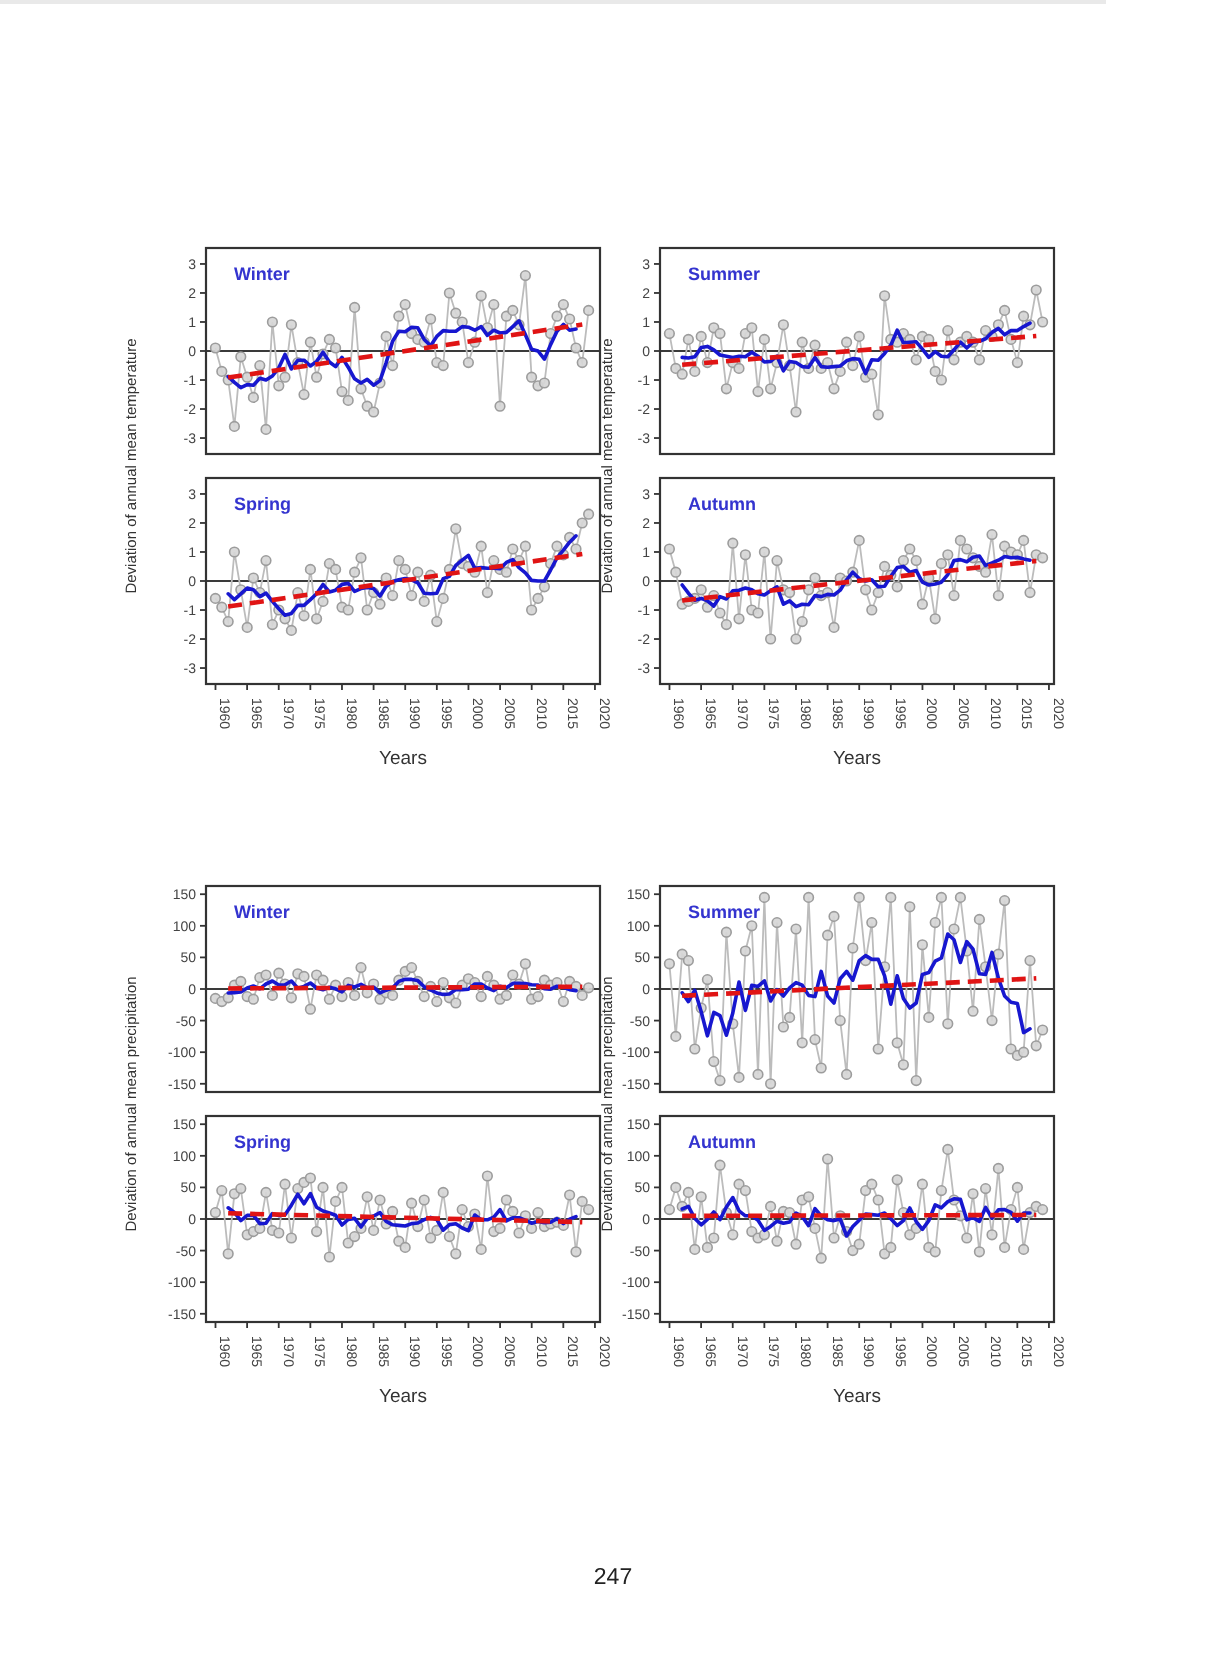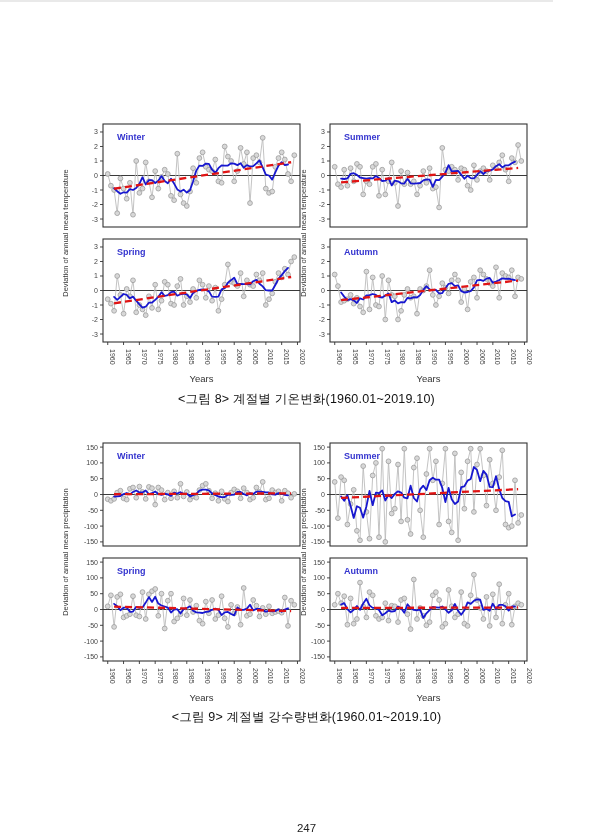--- a/index.html
+++ b/index.html
@@ -3,21 +3,21 @@
 <meta charset="utf-8">
 <style>
   html,body{margin:0;padding:0;background:#ffffff;}
   .page{position:relative;width:553px;height:840px;background:#ffffff;overflow:hidden;
         font-family:"Liberation Sans","DejaVu Sans",sans-serif;}
   .scan-edge{position:absolute;top:0;left:0;width:613px;height:2px;background:#e9e9e9;}
   .fig{position:absolute;left:58px;margin:0;padding:0;}
   svg text{font-family:"Liberation Sans","DejaVu Sans",sans-serif;}
   .caption{position:absolute;left:0;width:613px;text-align:center;
            font-size:12.5px;color:#111;letter-spacing:0.2px;}
-  .page-number{position:absolute;top:822px;left:0;width:613px;text-align:center;
+  .page-number{position:absolute;top:783px;left:0;width:613px;text-align:center;
                font-size:11.5px;color:#222;}
 </style>
 </head>
 <body>
 
 <div class="page">
   <div class="scan-edge"></div>
 
   <figure class="fig" style="top:108px">
     <svg width="476" height="292" viewBox="0 0 476 292">
@@ -422,21 +422,20 @@
           <text x="453.1597110754416" y="241" font-size="7" fill="#444444" transform="rotate(90 453.1597110754416 241)">2015</text>
           <line x1="466.4703049759231" y1="234" x2="466.4703049759231" y2="237" stroke="#333333" stroke-width="0.9"></line>
           <text x="468.9703049759231" y="241" font-size="7" fill="#444444" transform="rotate(90 468.9703049759231 241)">2020</text>
           <text x="370.5" y="274" text-anchor="middle" font-size="9.5" fill="#333333">Years</text>
           <text x="286" y="147" font-size="9" font-weight="bold" fill="#3434cf">Autumn</text>
         </g>
         <text x="10" y="125" text-anchor="middle" font-size="7.5" fill="#333333" transform="rotate(-90 10 125)">Deviation of annual mean temperature</text>
         <text x="248" y="125" text-anchor="middle" font-size="7.5" fill="#333333" transform="rotate(-90 248 125)">Deviation of annual mean temperature</text>
       </svg>
   </figure>
-  <div class="caption" style="top:391px">&lt;그림 8&gt; 계절별 기온변화(1960.01~2019.10)</div>
 
   <figure class="fig" style="top:427px">
     <svg width="476" height="292" viewBox="0 0 476 292">
         <defs>
           <clipPath id="clip1_0">
             <rect x="45" y="16" width="197" height="103"></rect>
           </clipPath>
           <clipPath id="clip1_1">
             <rect x="272" y="16" width="197" height="103"></rect>
           </clipPath>
@@ -834,16 +833,15 @@
           <text x="453.1597110754416" y="241" font-size="7" fill="#444444" transform="rotate(90 453.1597110754416 241)">2015</text>
           <line x1="466.4703049759231" y1="234" x2="466.4703049759231" y2="237" stroke="#333333" stroke-width="0.9"></line>
           <text x="468.9703049759231" y="241" font-size="7" fill="#444444" transform="rotate(90 468.9703049759231 241)">2020</text>
           <text x="370.5" y="274" text-anchor="middle" font-size="9.5" fill="#333333">Years</text>
           <text x="286" y="147" font-size="9" font-weight="bold" fill="#3434cf">Autumn</text>
         </g>
         <text x="10" y="125" text-anchor="middle" font-size="7.5" fill="#333333" transform="rotate(-90 10 125)">Deviation of annual mean precipitation</text>
         <text x="248" y="125" text-anchor="middle" font-size="7.5" fill="#333333" transform="rotate(-90 248 125)">Deviation of annual mean precipitation</text>
       </svg>
   </figure>
-  <div class="caption" style="top:709px">&lt;그림 9&gt; 계절별 강수량변화(1960.01~2019.10)</div>
 
   <div class="page-number">247</div>
 </div>
 
 </body></html>

